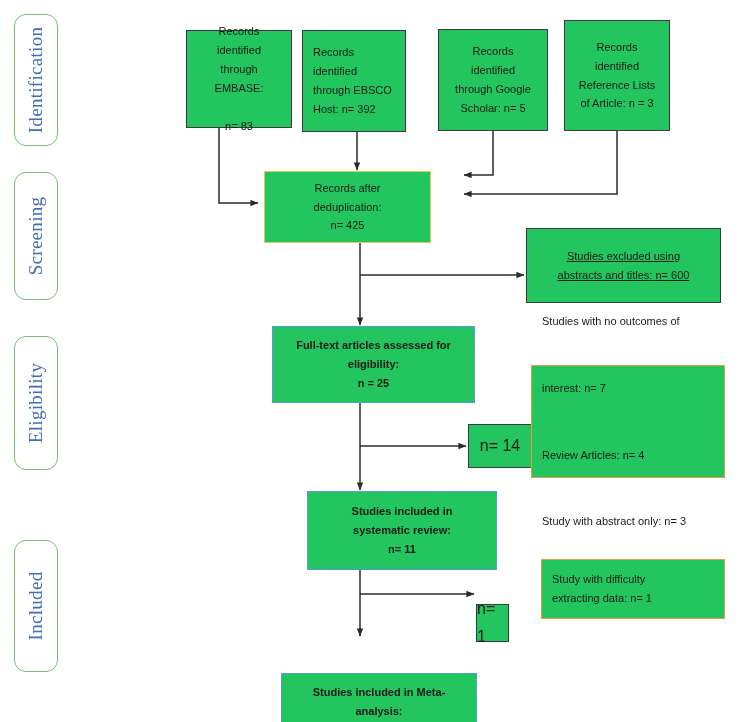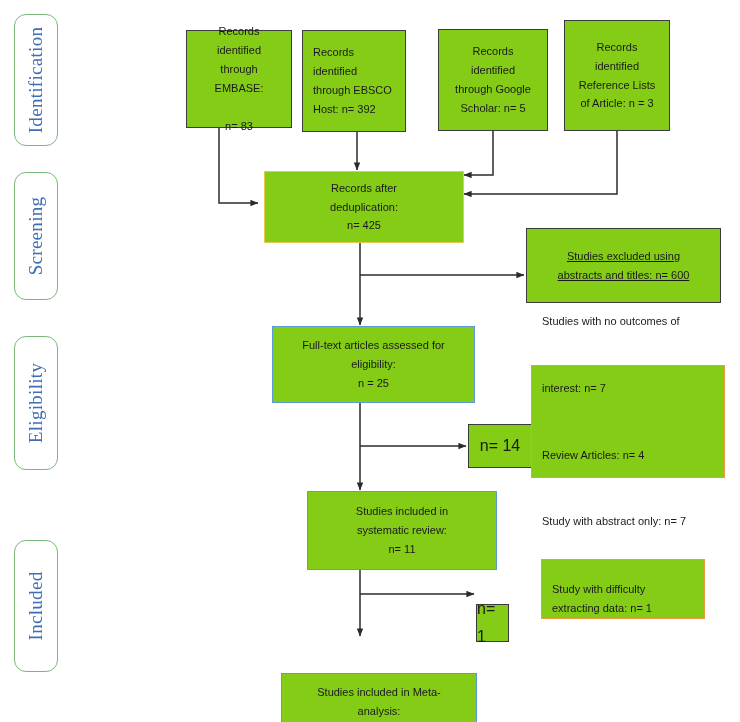--- a/index.html
+++ b/index.html
@@ -43,33 +43,33 @@
     font-family: "Liberation Serif", serif;
     font-size: 19px;
     color: #3f6eb5;
     letter-spacing: 0.3px;
   }
 
   
   .node {
     position: absolute;
     box-sizing: border-box;
-    background: #84cc16;
+    background: #22c55e;
     display: flex;
     flex-direction: column;
     justify-content: center;
     color: #1a1a1a;
     font-size: 11px;
     line-height: 1.72;
   }
   .node .ln { display: block; }
 
   .node.b-dark   { border: 1.5px solid #3b3b3b; }
   .node.b-gold   { border: 1.6px solid #e6c84f; }
-  .node.b-blue   { border: 1.4px solid #5b9bd5; }
+  .node.b-blue   { border: 1.4px solid #5b9bd5; font-weight: bold; }
   .node.b-orange { border: 1.4px solid #ed9a42; }
 
   .node.ctr  { text-align: center; padding: 0 8px; }
   .node.left { text-align: left;   padding: 0 10px; }
 
   .node.small {
     font-size: 16px;
     align-items: center;
     justify-content: center;
     flex-direction: row;
@@ -149,21 +149,21 @@
     <span class="ln">Scholar: n= 5</span>
   </div>
 
   <div class="node b-dark ctr" style="left:564px; top:20px; width:106px; height:111px;">
     <span class="ln">Records</span>
     <span class="ln">identified</span>
     <span class="ln">Reference Lists</span>
     <span class="ln">of Article: n = 3</span>
   </div>
 
-  <div class="node b-gold ctr" style="left:264px; top:171px; width:200px; height:72px;">
+  <div class="node b-gold ctr" style="left:264px; top:171px; width:167px; height:72px;">
     <span class="ln">Records after</span>
     <span class="ln">deduplication:</span>
     <span class="ln">n= 425</span>
   </div>
 
   <div class="node b-dark ctr" style="left:526px; top:228px; width:195px; height:75px;text-decoration:underline;">
     <span class="ln">Studies excluded using</span>
     <span class="ln">abstracts and titles: n= 600</span>
   </div>
 
@@ -174,34 +174,34 @@
   </div>
 
   <div class="node b-dark small" style="left:468px; top:424px; width:64px; height:44px;">
     <span class="ln">n= 14</span>
   </div>
 
   <div class="node b-orange left spaced" style="left:531px; top:365px; width:194px; height:113px;gap:40px;">
     <span class="ln">Studies with no outcomes of</span>
     <span class="ln">interest: n= 7</span>
     <span class="ln">Review Articles: n= 4</span>
-    <span class="ln">Study with abstract only: n= 7</span>
+    <span class="ln">Study with abstract only: n= 3</span>
   </div>
 
   <div class="node b-blue ctr" style="left:287px; top:491px; width:190px; height:79px;margin-left:20px;">
     <span class="ln">Studies included in</span>
     <span class="ln">systematic review:</span>
     <span class="ln">n= 11</span>
   </div>
 
   <div class="node b-dark small" style="left:476px; top:604px; width:33px; height:38px;">
     <span class="ln">n= 1</span>
   </div>
 
-  <div class="node b-orange left" style="left:541px; top:559px; width:164px; height:60px;justify-content:flex-end;">
+  <div class="node b-orange left" style="left:541px; top:559px; width:184px; height:60px;">
     <span class="ln">Study with difficulty</span>
     <span class="ln">extracting data: n= 1</span>
   </div>
 
   <div class="node b-blue ctr" style="left:281px; top:673px; width:196px; height:76px;text-align:center;">
     <span class="ln">Studies included in Meta-</span>
     <span class="ln">analysis:</span>
     <span class="ln">n= 10</span>
   </div>
 

